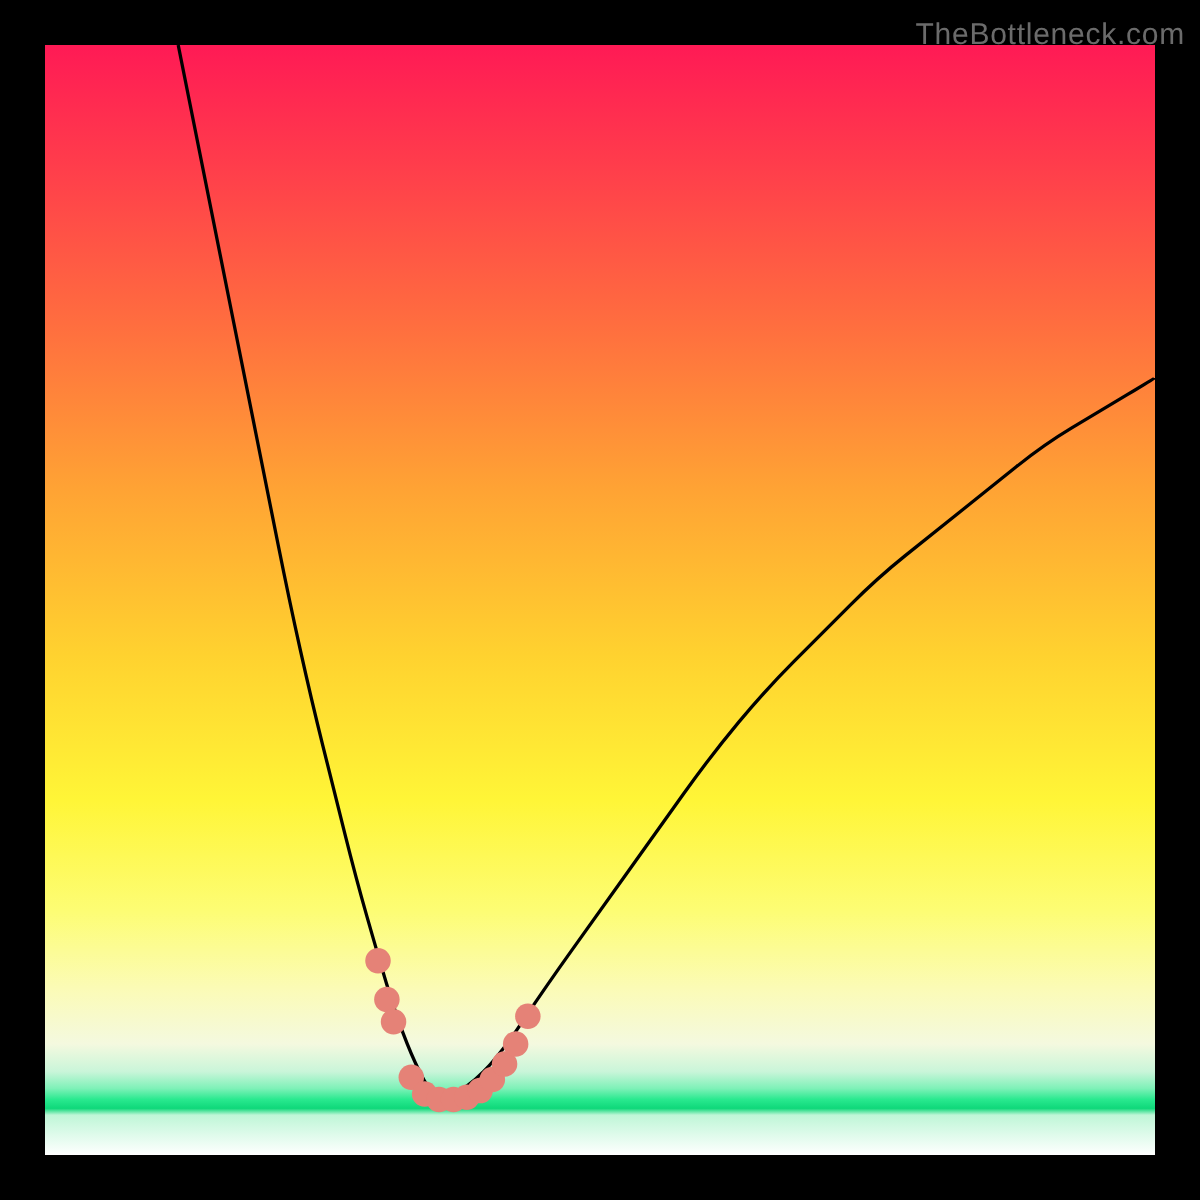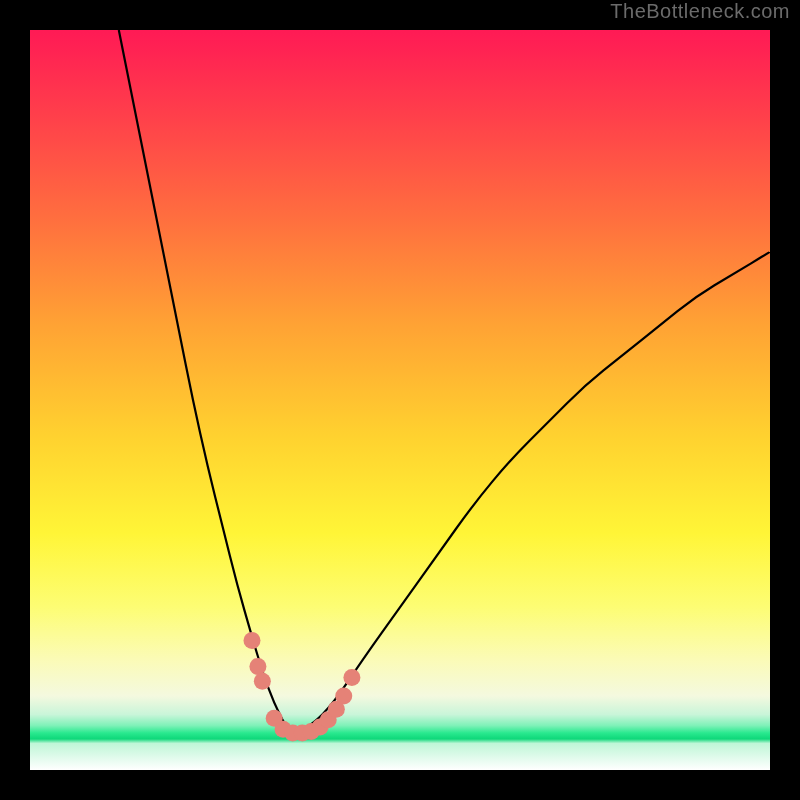--- a/index.html
+++ b/index.html
@@ -42,21 +42,21 @@
       #c9f5d9 92.5%,
       #7ef1b8 94%,
       #29e98f 95%,
       #0fd87a 95.8%,
       #bff6d7 96.4%,
       #ffffff 100%
     );
   }
   .watermark {
     position: absolute;
-    top: 0;
+    top: 12px;
     right: 10px;
     color: #6b6b6b;
     font-size: 20px;
     letter-spacing: 0.5px;
     user-select: none;
   }
   svg.curve {
     position: absolute;
     inset: 0;
   }

